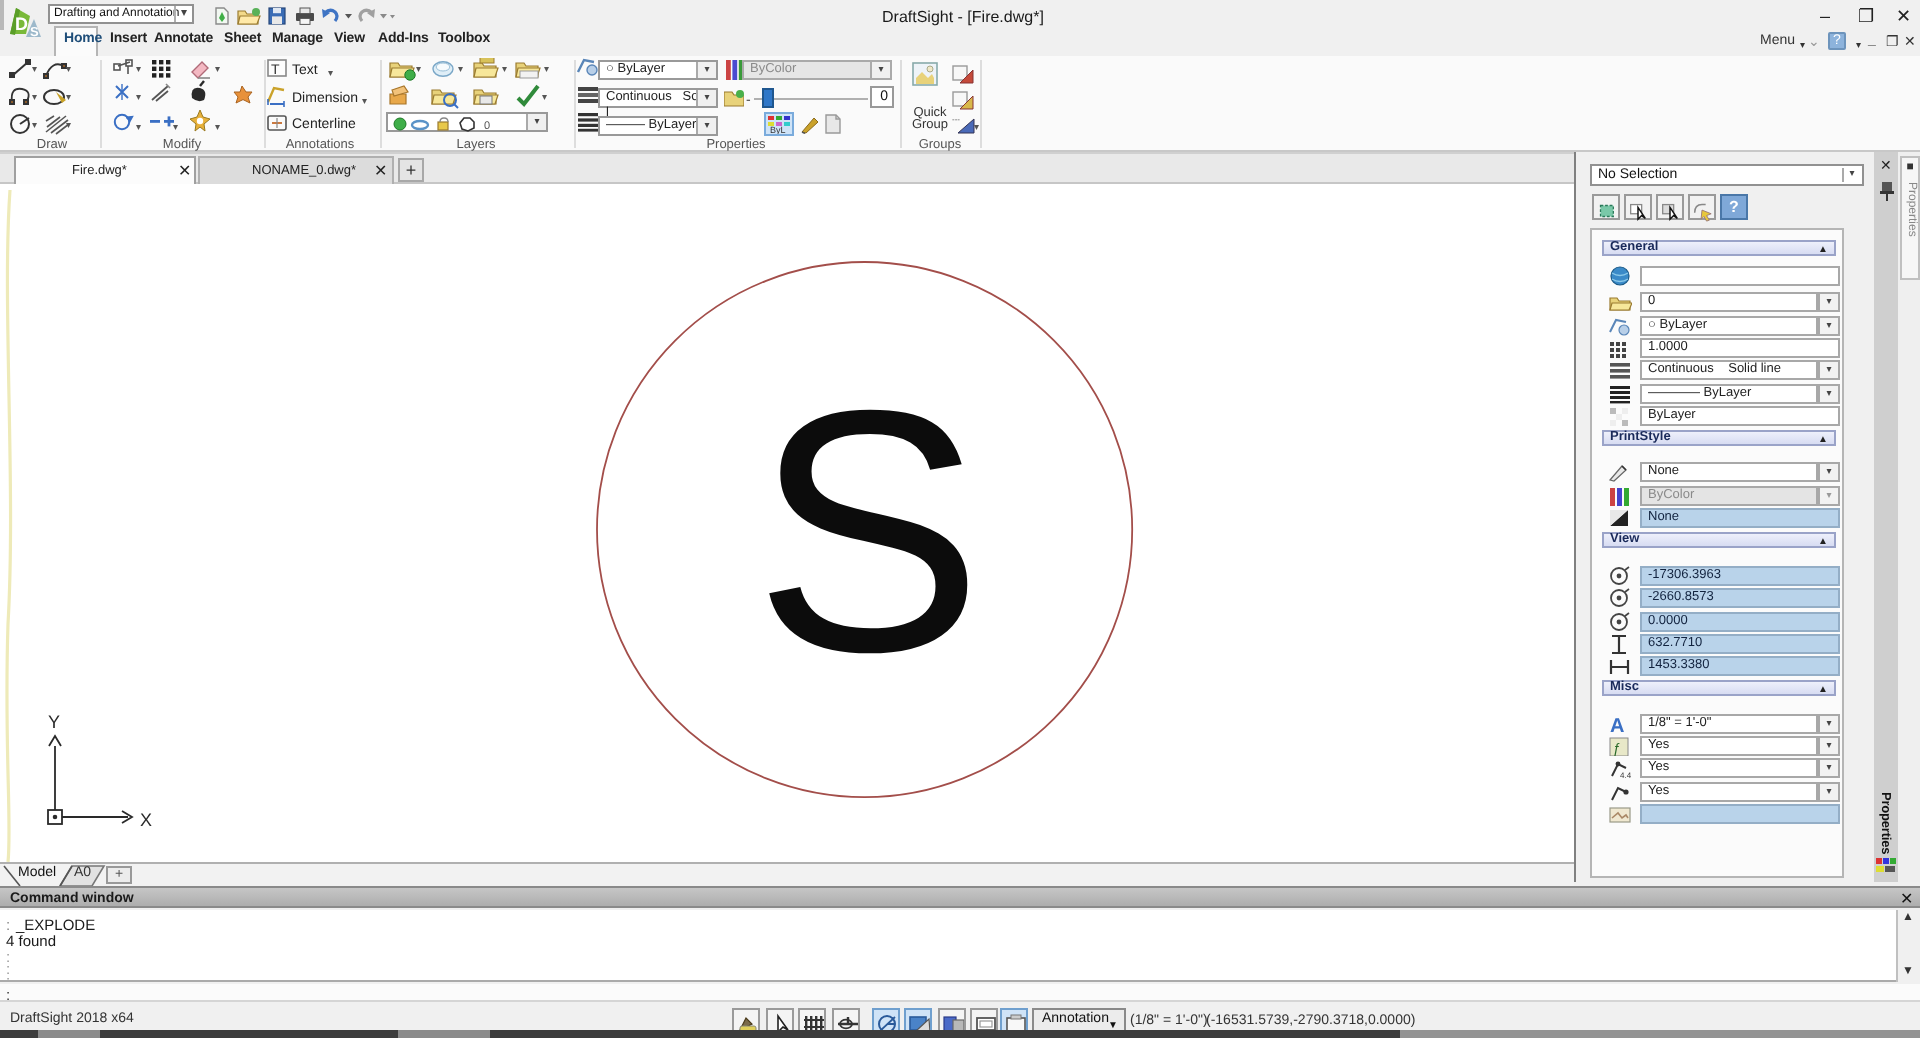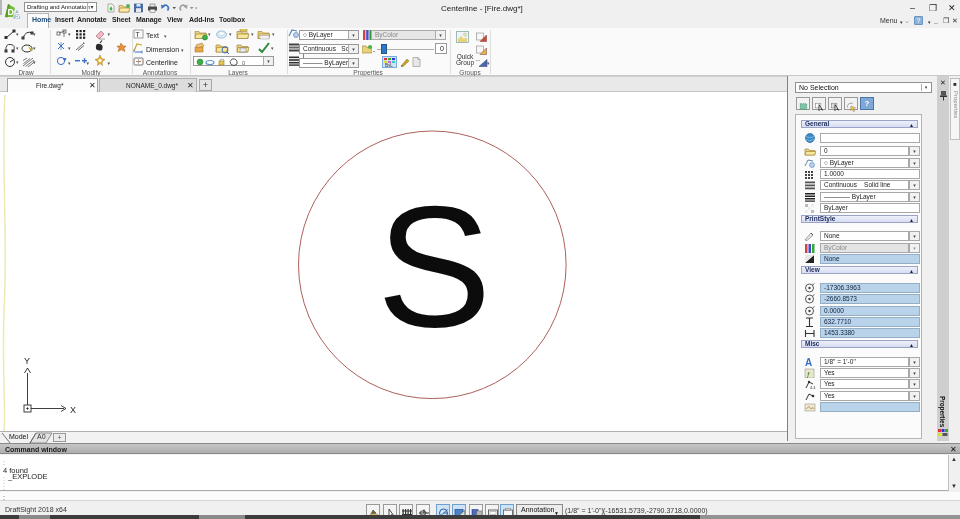--- a/index.html
+++ b/index.html
@@ -50,21 +50,21 @@
 .pfld.dis { background:#e4e4e4; color:#8a8a8a; }
 .pdd { position:absolute; left:121px; top:0px; width:11px; height:10px; background:#f2f2f2; border:1px solid #a8a8a8; font-size:5px; text-align:center; line-height:8px; color:#444; }
 .picon { position:absolute; left:17px; top:0; width:12px; height:10px; font-size:7px; line-height:9px; }
 </style>
 </head>
 <body>
 <div id="app">
 
   <div class="abs" id="titlebar"></div>
   <div class="abs" style="left:0;top:0;width:2px;height:15px;background:#b8b8b8;"></div>
-  <div class="abs" id="title">Centerline - [Fire.dwg*]</div>
+  <div class="abs" id="title">DraftSight - [Fire.dwg*]</div>
   <svg class="abs" style="left:4px;top:3px;" width="18" height="17" viewBox="0 0 18 17">
     <polygon points="1,14 4,1 11,5 9,14" fill="#79b939"></polygon>
     <polygon points="1,14 4,1 6,2 3.5,14.5" fill="#5a9e28"></polygon>
     <text x="3.5" y="12" font-size="9" font-weight="bold" fill="#fff" font-family="Liberation Sans">D</text>
     <polygon points="9,15.5 16.5,15.5 13,6.5" fill="#9db9cb"></polygon>
     <text x="11" y="15" font-size="6.5" font-weight="bold" fill="#fff" font-family="Liberation Sans">S</text>
   </svg>
   <div class="abs" id="wscombo">Drafting and Annotation<span class="dda">▾</span></div>
 
   <svg class="abs" style="left:106px;top:2px;" width="92" height="11" viewBox="0 0 92 11">
@@ -394,21 +394,21 @@
     <span style="position:absolute;left:37px;top:1px;color:#333;">A0</span>
     <span style="position:absolute;left:53px;top:1px;width:13px;height:9px;background:#ececec;border:1px solid #999;text-align:center;line-height:8px;color:#555;">+</span>
   </div>
 
   <div class="abs" id="cmdtitle">
     <span style="position:absolute;left:5px;top:2px;font-size:7px;font-weight:bold;color:#1a1a1a;">Command window</span>
     <span style="position:absolute;left:950px;top:1px;font-size:8px;color:#111;">✕</span>
   </div>
   <div class="abs" id="cmdbody">
     <div style="position:absolute;left:3px;top:3px;color:#888;">:</div>
-    <div style="position:absolute;left:8px;top:17px;">_EXPLODE</div>
+    <div style="position:absolute;left:8px;top:3px;">_EXPLODE</div>
     <div style="position:absolute;left:3px;top:11px;">4 found</div>
     <div style="position:absolute;left:3px;top:19px;color:#999;">:</div>
     <div style="position:absolute;left:3px;top:25px;color:#999;">:</div>
     <div style="position:absolute;left:3px;top:31px;color:#999;">:</div>
 
     <div style="position:absolute;left:948px;top:0;width:12px;height:36px;background:#f0f0f0;border-left:1px solid #c0c0c0;">
       <div style="position:absolute;left:2px;top:1px;font-size:6px;color:#333;">▲</div>
       <div style="position:absolute;left:2px;top:28px;font-size:6px;color:#333;">▼</div>
     </div>
   </div>

